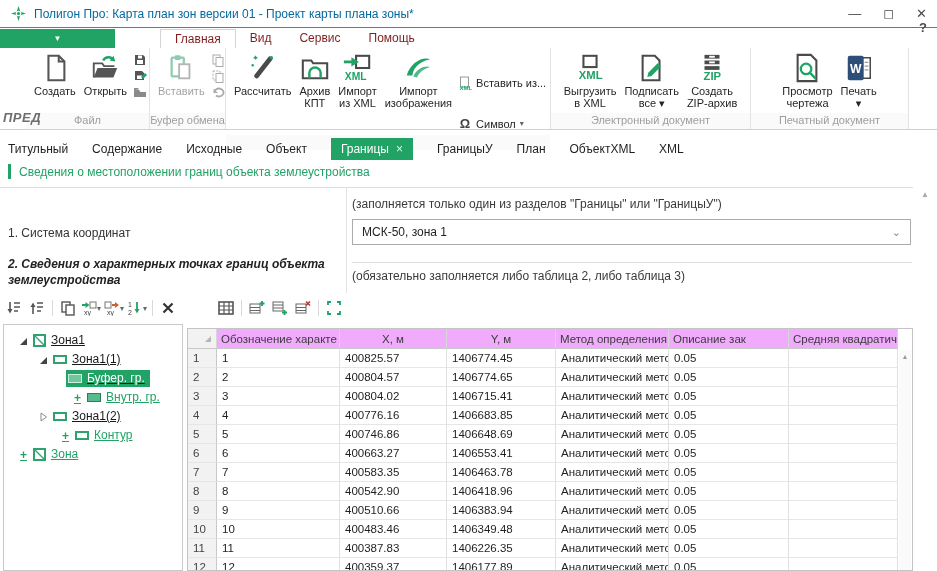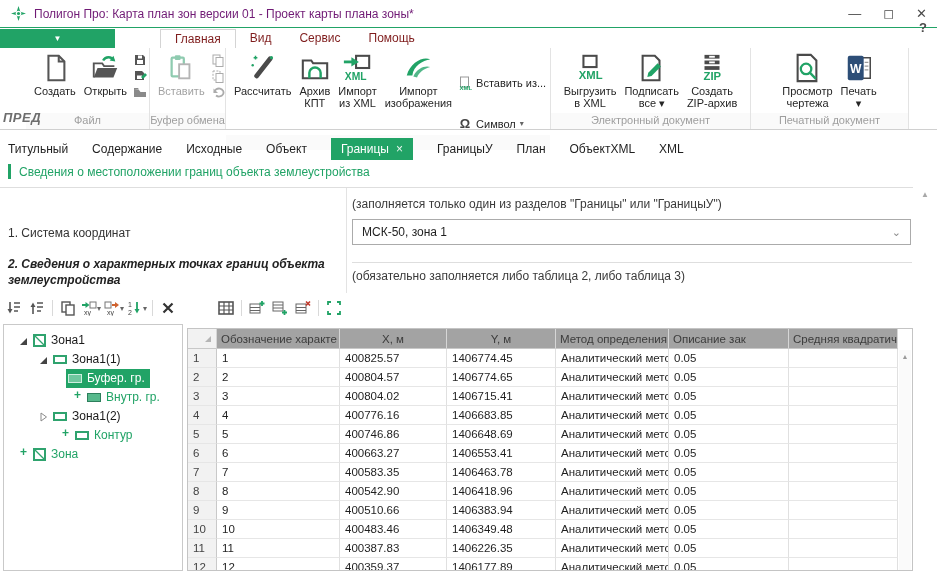--- a/index.html
+++ b/index.html
@@ -3,21 +3,21 @@
 <meta charset="utf-8">
 <style>
   html,body{margin:0;padding:0;width:937px;height:571px;overflow:hidden;
     font-family:"Liberation Sans","DejaVu Sans",sans-serif;background:#fff;color:#1a1a1a;}
   .abs{position:absolute;}
   #stage{position:relative;width:937px;height:571px;background:#fff;}
 
   
   .titlebar{left:0;top:0;width:937px;height:28px;border-bottom:1px solid #21a366;
     display:flex;align-items:center;padding:0 10px;box-sizing:border-box;background:#fff;}
-  .title-text{color:#701a75;font-size:12px;margin-left:7px;}
+  .title-text{color:#0369a1;font-size:12px;margin-left:7px;}
   .win-controls{margin-left:auto;display:flex;gap:22px;color:#4a4a4a;font-size:13px;align-items:center;}
   .win-controls span{cursor:default;line-height:13px;}
 
   
   .menurow{left:0;top:29px;width:937px;height:19px;}
   .app-btn{position:absolute;left:0;top:0;width:115px;height:19px;background:#21a366;
     display:flex;align-items:center;justify-content:center;color:#fff;font-size:9px;}
   .menu-tabs{position:absolute;left:160px;top:0;height:19px;display:flex;}
   .menu-tab{padding:2px 14px 3px;font-size:12px;color:#7f1d1d;}
   .menu-tab.active{background:#fff;border:1px solid #d4d4d4;border-bottom:none;}
@@ -65,40 +65,40 @@
   
   .tbar{top:296px;height:24px;display:flex;align-items:center;gap:3px;}
   .tico{width:20px;height:20px;display:flex;align-items:center;justify-content:center;}
   .tico svg{width:16px;height:16px;}
   .tdiv{width:1px;height:16px;background:#d9d9d9;margin:0 2px;}
   .tico-caret{display:flex;align-items:center;}
 
   
   .treepanel{left:3px;top:324px;width:180px;height:247px;border:1px solid #c9c9c9;
     box-sizing:border-box;background:#fff;overflow:hidden;padding-top:6px;}
-  .tree-item{height:19px;display:flex;font-size:12px;color:#1a1a1a;}
+  .tree-item{height:19px;display:flex;align-items:center;font-size:12px;color:#1a1a1a;text-decoration:underline;}
   .tree-item .expander{width:13px;display:flex;align-items:center;}
   .tree-item .plus{width:11px;color:#21a366;font-weight:bold;font-size:12px;}
   .tree-item.green{color:#21a366;}
   .node-ico{display:inline-block;margin-right:5px;box-sizing:border-box;}
   .ico-zone{width:13px;height:13px;border:2px solid #2fa36e;background:
     linear-gradient(to top right,#fff 44%,#2fa36e 45%,#2fa36e 55%,#fff 56%);}
   .ico-contour{width:14px;height:9px;border:2px solid #2fa36e;background:#fff;}
   .ico-filled{width:14px;height:9px;border:1px solid #2d7f5c;background:#57b98c;}
   .tree-sel{display:flex;align-items:center;padding:1px 5px 2px 2px;}
   .tree-item.selected .tree-sel{background:#21a366;color:#fff;}
   .tree-item.selected .ico-filled{border-color:#cdeede;background:#6fc79e;}
 
   
   .tablewrap{left:187px;top:328px;width:726px;height:243px;border:1px solid #c4c4c4;
     box-sizing:border-box;background:#fff;overflow:hidden;position:absolute;}
   .grid{display:grid;}
   .th{height:20px;box-sizing:border-box;border-right:1px solid #d6d6d6;border-bottom:1px solid #c8c8c8;
     font-size:11.5px;color:#3c3c3c;display:flex;align-items:center;padding:0 4px;overflow:hidden;
-    white-space:nowrap;background:#a3a3a3;}
+    white-space:nowrap;background:#f0abfc;}
   .th.center{justify-content:center;}
   .th.rn{background:#f2f2f2;justify-content:flex-end;}
   .td{height:19px;box-sizing:border-box;border-right:1px solid #e0e0e0;border-bottom:1px solid #e6e6e6;
     font-size:11.5px;color:#1f1f1f;display:flex;align-items:center;padding:0 5px;overflow:hidden;white-space:nowrap;}
   .td.rn{background:#f2f2f2;color:#444;border-right:1px solid #c9c9c9;}
   .tbl-scroll{position:absolute;right:1px;top:21px;width:12px;height:220px;background:#fafafa;}
   .tbl-scroll .arr{display:block;text-align:center;font-size:7px;color:#9a9a9a;padding-top:3px;}
   .tbl-scroll .thumb{margin:4px auto 0;width:8px;height:22px;background:#c9c9c9;}
 
   

